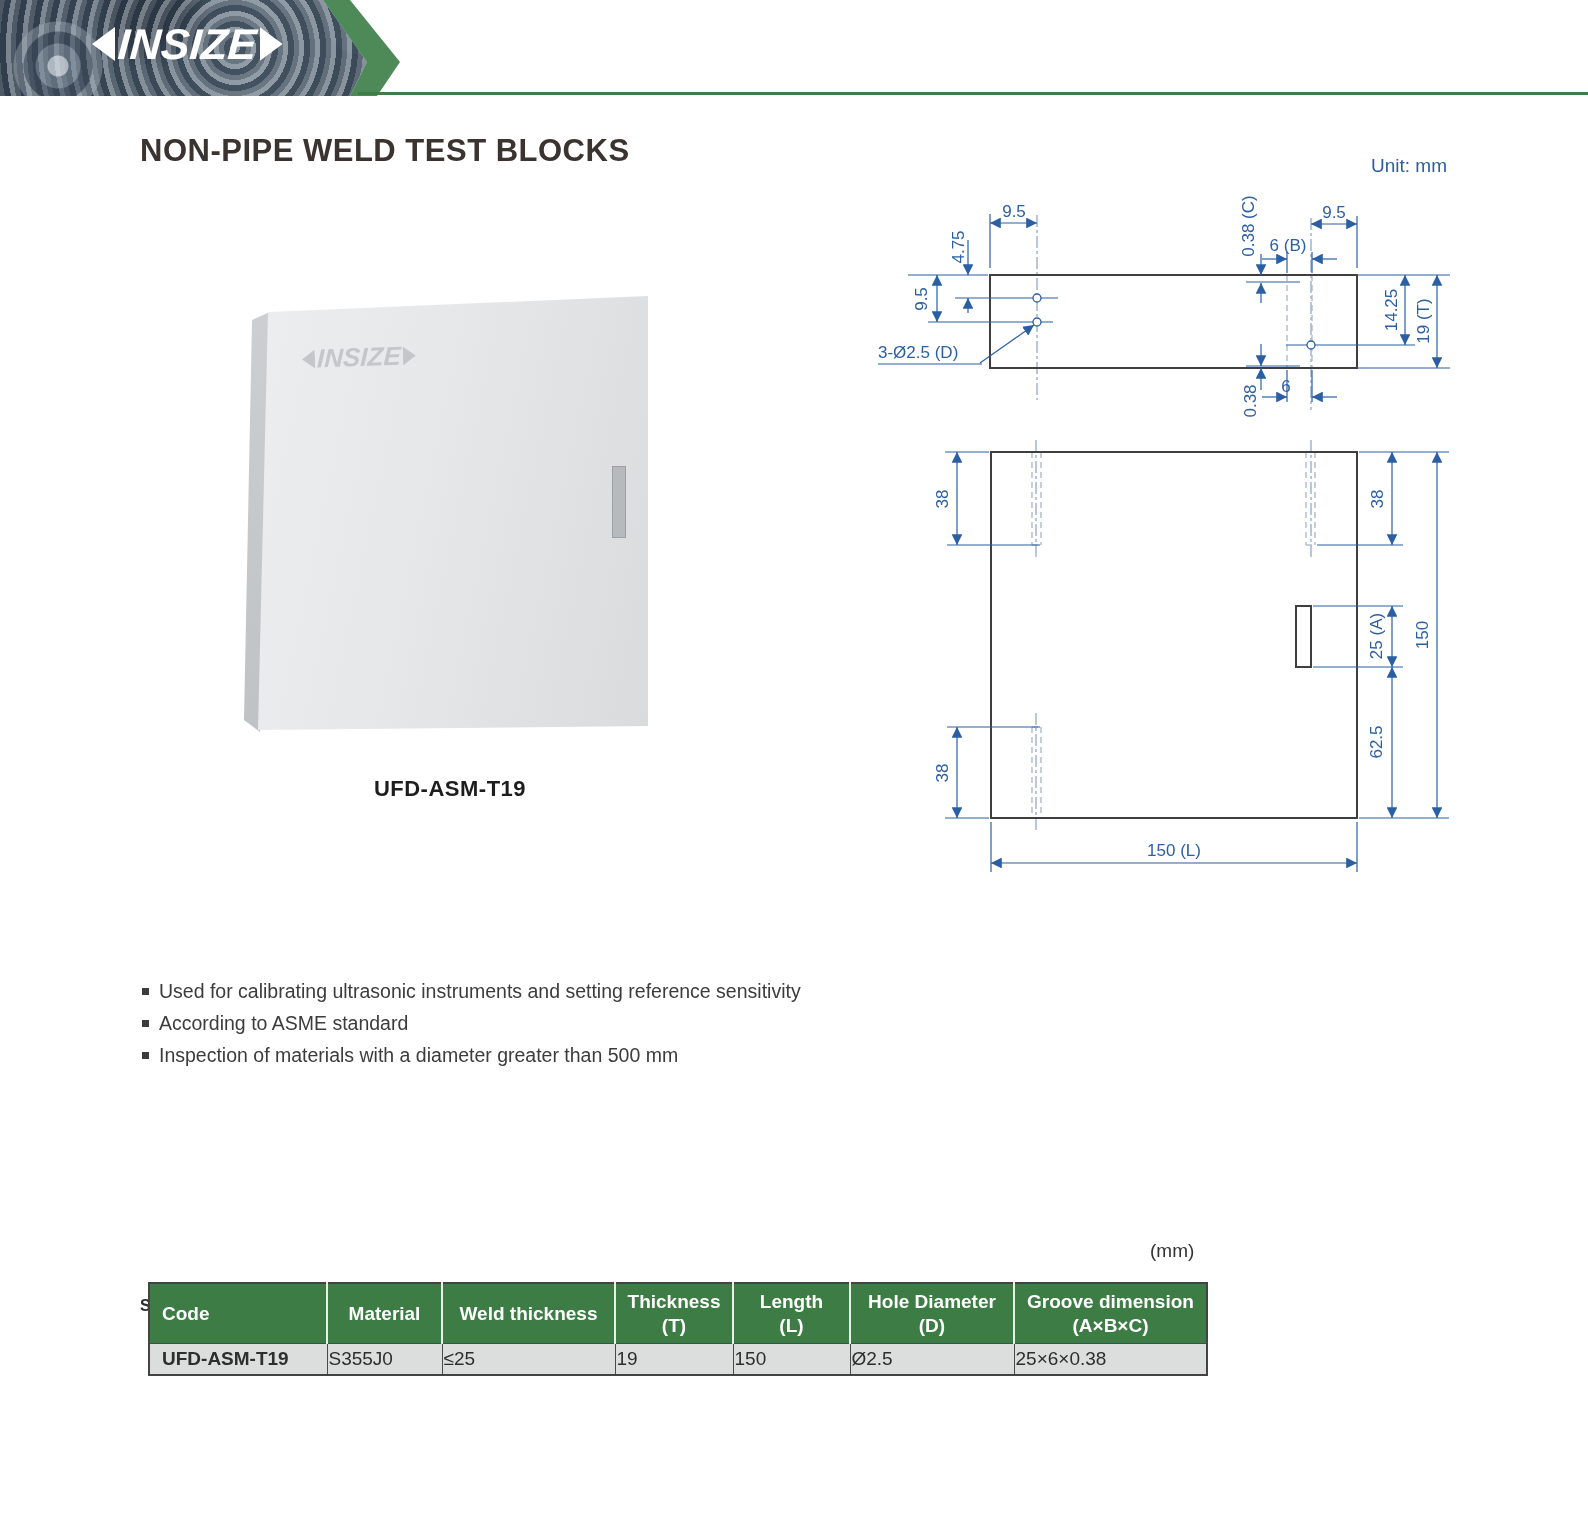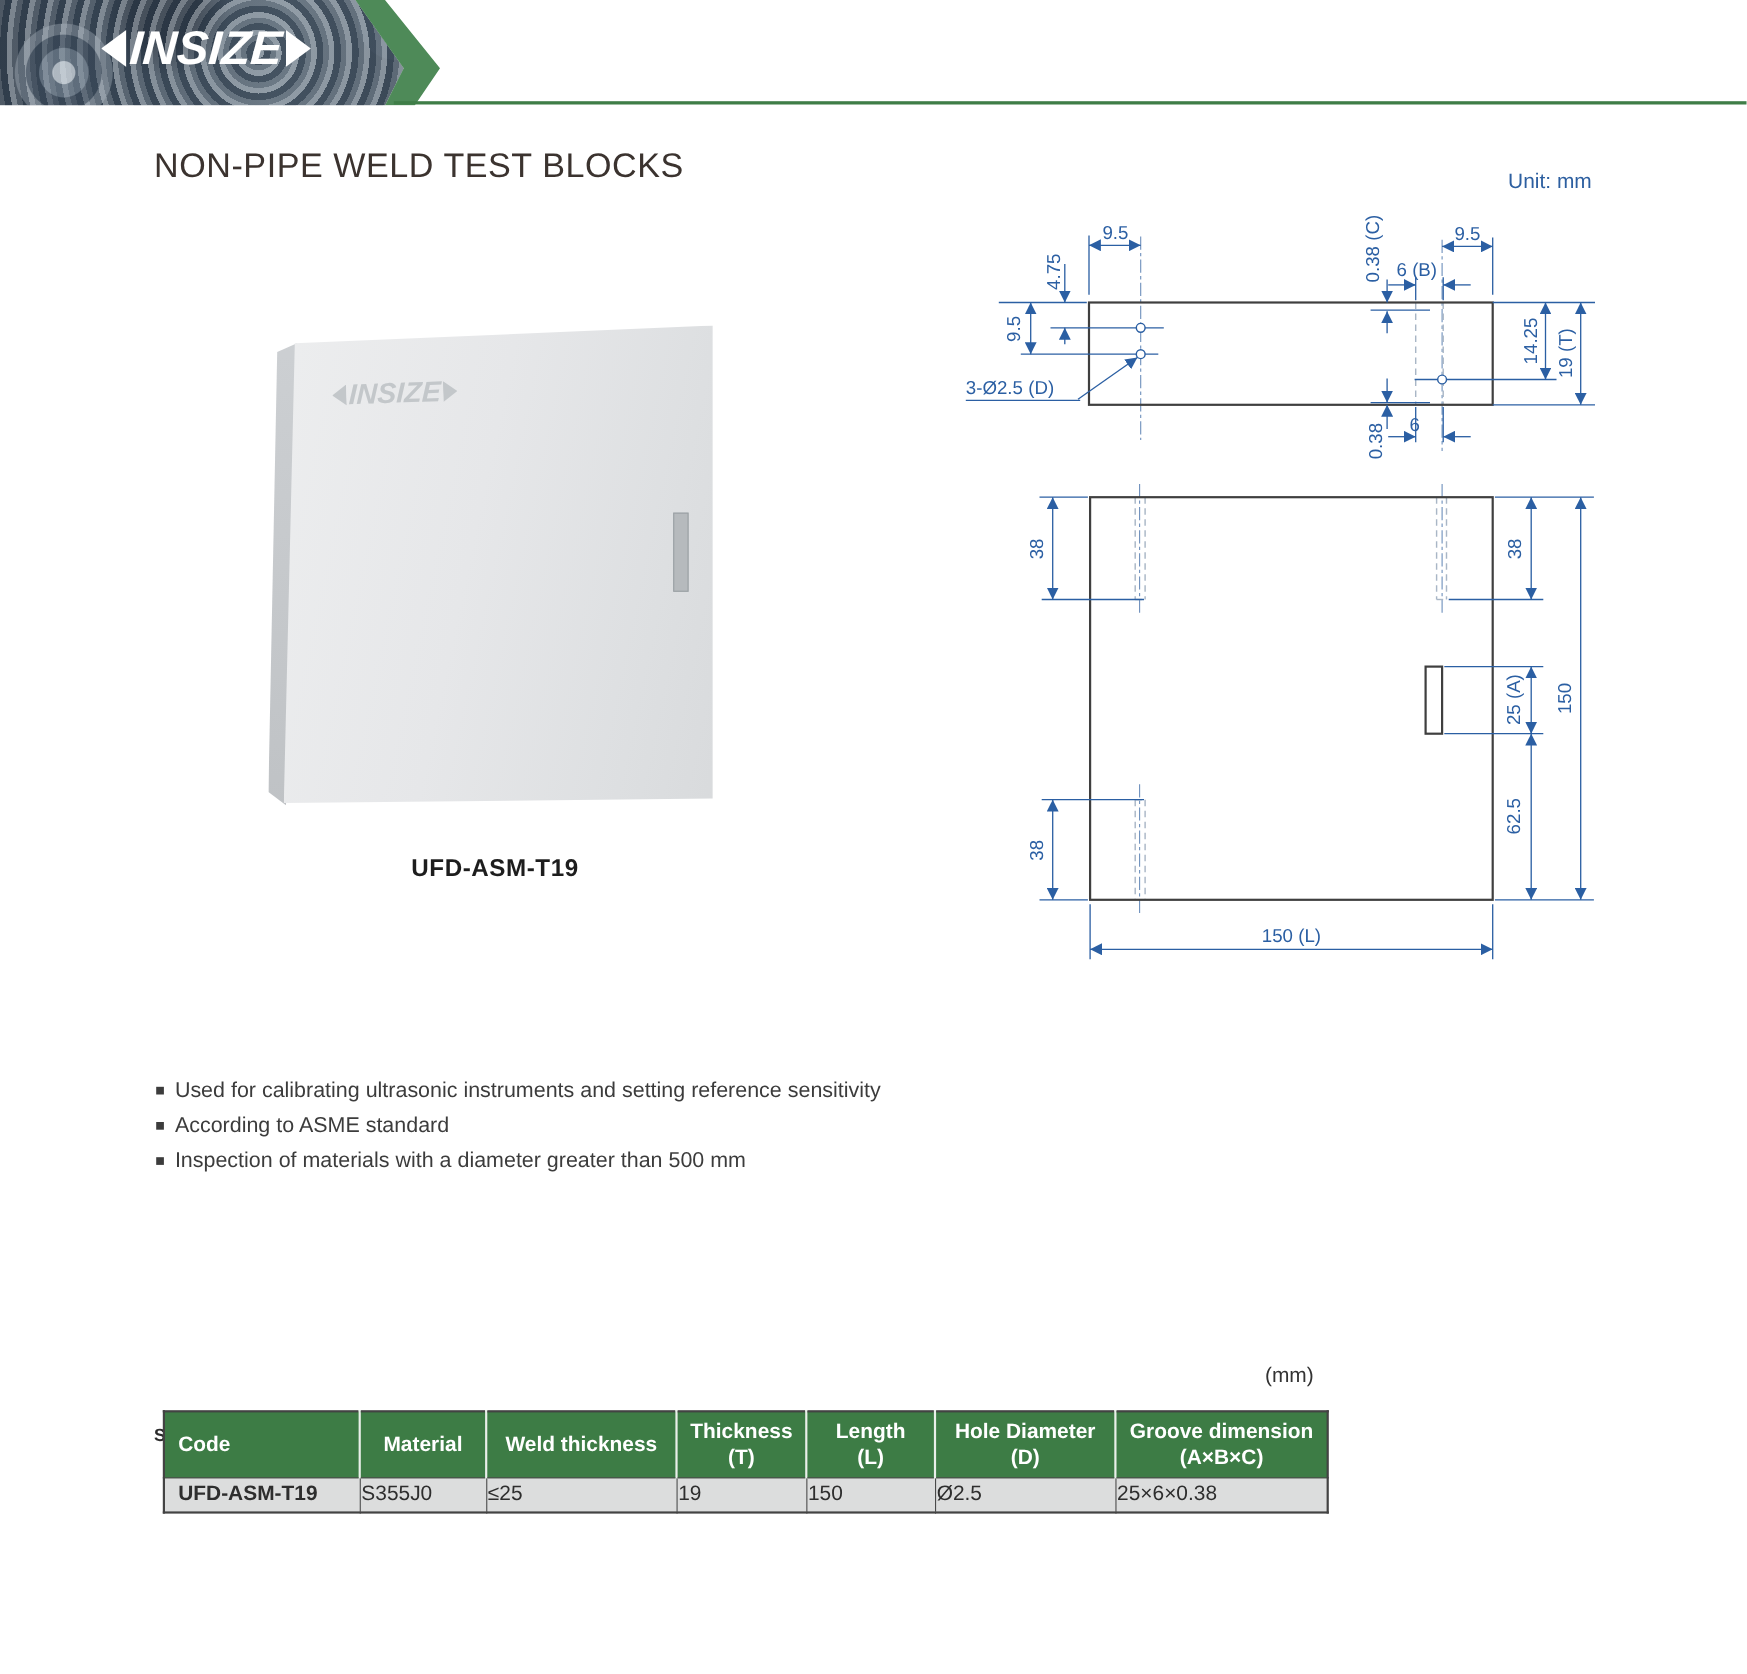--- a/index.html
+++ b/index.html
@@ -20,21 +20,21 @@
     clip-path:polygon(350px 0,400px 62px,377px 96px,350px 96px,367px 62px,323px 0);}
   .green-line{position:absolute;left:358px;top:92px;right:0;height:3px;background:#3f7d47;}
   .logo{position:absolute;left:92px;top:27px;display:flex;align-items:center;gap:3px;}
   .tri{display:inline-block;width:23px;height:34px;background:#ffffff;}
   .tri-l{clip-path:polygon(100% 0,100% 100%,0 50%);}
   .tri-r{clip-path:polygon(0 0,0 100%,100% 50%);}
   .logo-text{color:#ffffff;font-size:43px;font-weight:900;font-style:italic;letter-spacing:0px;
     transform:skewX(-4deg);line-height:34px;}
 
   
-  .title{position:absolute;left:140px;top:133px;font-size:31px;font-weight:400;color:#3b332f;
+  .title{position:absolute;left:140px;top:133px;font-size:31px;font-weight:700;color:#3b332f;
     letter-spacing:.5px;}
   .unit{position:absolute;left:1360px;top:155px;font-size:19px;color:#2d5fa0;margin-left:11px;}
 
   
   .product{position:absolute;left:240px;top:290px;width:420px;height:530px;}
   .block-side{position:absolute;left:0;top:0;width:420px;height:450px;
     background:linear-gradient(180deg,#cdd0d3,#bfc2c5);
     clip-path:polygon(12px 30px,30px 22px,20px 442px,4px 430px);}
   .block-face{position:absolute;left:0;top:0;width:420px;height:450px;
     background:linear-gradient(102deg,#edeeef 0%,#e6e7e9 45%,#dddfe1 80%,#d8dadc 100%);

